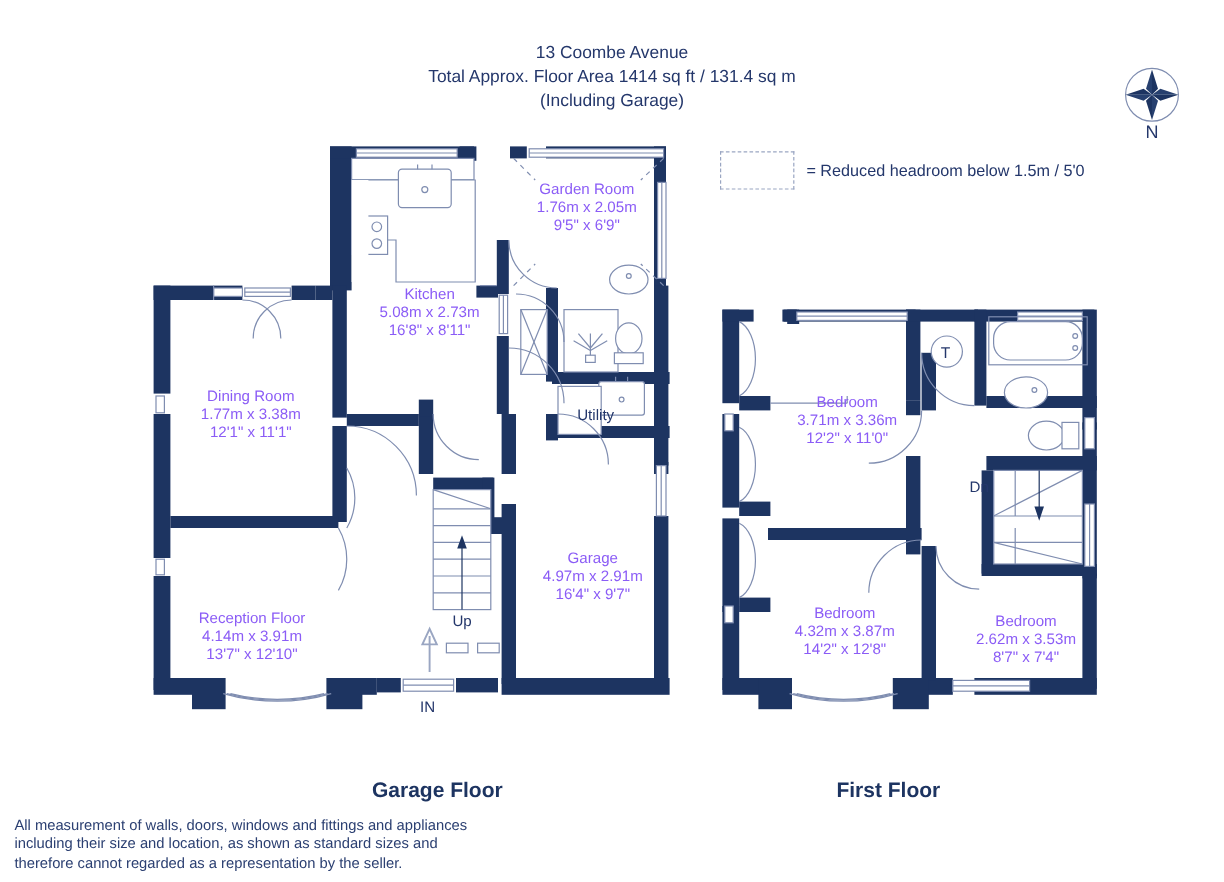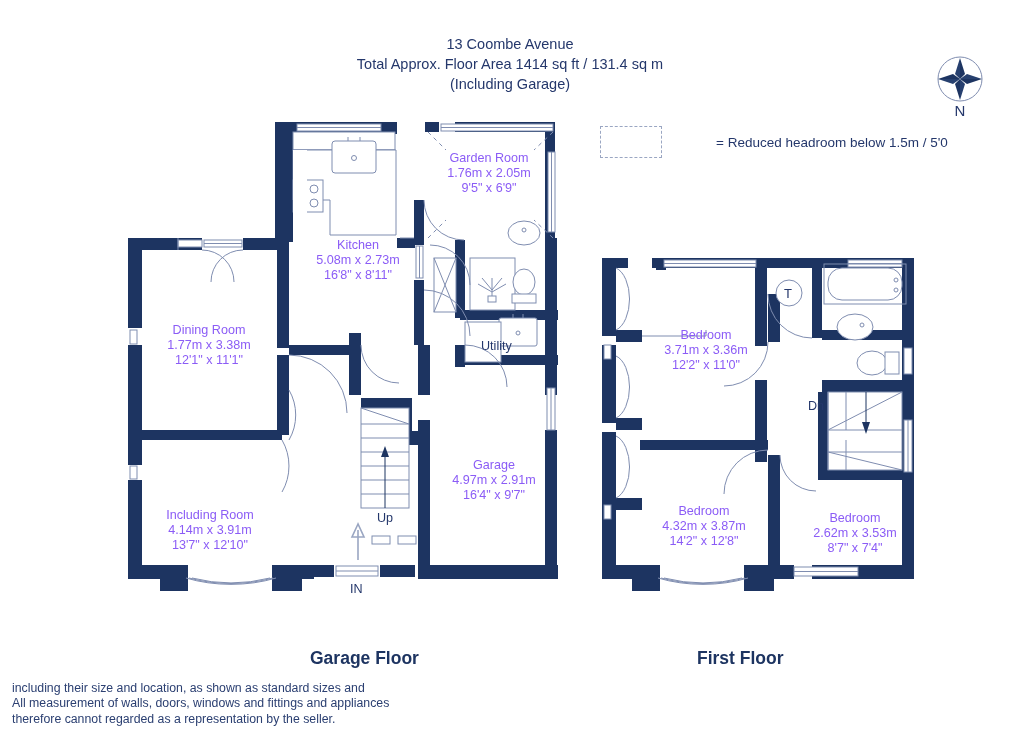--- a/index.html
+++ b/index.html
@@ -14,21 +14,21 @@
     font-size:14.5px;line-height:20px;color:#24376b;
   }
   #header div{white-space:nowrap;}
   #legend{
     position:absolute;left:600px;top:126px;
     display:flex;align-items:center;gap:10px;
   }
   #legend .swatch{
     width:60px;height:30px;border:1px dashed #9aa6c2;background:#fff;
   }
-  #legend .legend-text{font-size:13.5px;color:#24376b;white-space:nowrap;margin-left:44px;}
+  #legend .legend-text{font-size:13.5px;color:#24376b;white-space:nowrap;}
   #compass{position:absolute;left:930px;top:54px;width:60px;height:74px;}
   #compass .n{
     position:absolute;left:0;top:48px;width:60px;text-align:center;
     font-size:15px;color:#24376b;
   }
   .floor-title{
     position:absolute;font-size:17.5px;font-weight:bold;color:#1d3461;
     white-space:nowrap;
   }
   #ground-title{left:310px;top:648px;}
@@ -389,21 +389,21 @@
   </g>
 </svg>
 
 <div class="rlabel" style="left:148px;top:323px;width:122px;">
   <span class="nm">Dining Room</span>
   <span class="d1">1.77m x 3.38m</span>
   <span class="d2">12'1" x 11'1"</span>
 </div>
 
 <div class="rlabel" style="left:145px;top:508px;width:130px;">
-  <span class="nm">Including Room</span>
+  <span class="nm">Reception Floor</span>
   <span class="d1">4.14m x 3.91m</span>
   <span class="d2">13'7" x 12'10"</span>
 </div>
 
 <div class="rlabel" style="left:295px;top:238px;width:126px;">
   <span class="nm">Kitchen</span>
   <span class="d1">5.08m x 2.73m</span>
   <span class="d2">16'8" x 8'11"</span>
 </div>
 
@@ -441,16 +441,16 @@
   <span class="d2">8'7" x 7'4"</span>
 </div>
 
 <div class="tag" style="left:784px;top:286px;font-size:13px;">T</div>
 <div class="tag" style="left:808px;top:399px;">Dn</div>
 
 <div class="floor-title" id="ground-title">Garage Floor</div>
 <div class="floor-title" id="first-title">First Floor</div>
 
 <div id="footer">
+  <div>All measurement of walls, doors, windows and fittings and appliances</div>
   <div>including their size and location, as shown as standard sizes and</div>
-  <div>All measurement of walls, doors, windows and fittings and appliances</div>
   <div>therefore cannot regarded as a representation by the seller.</div>
 </div>
 
 </body></html>

